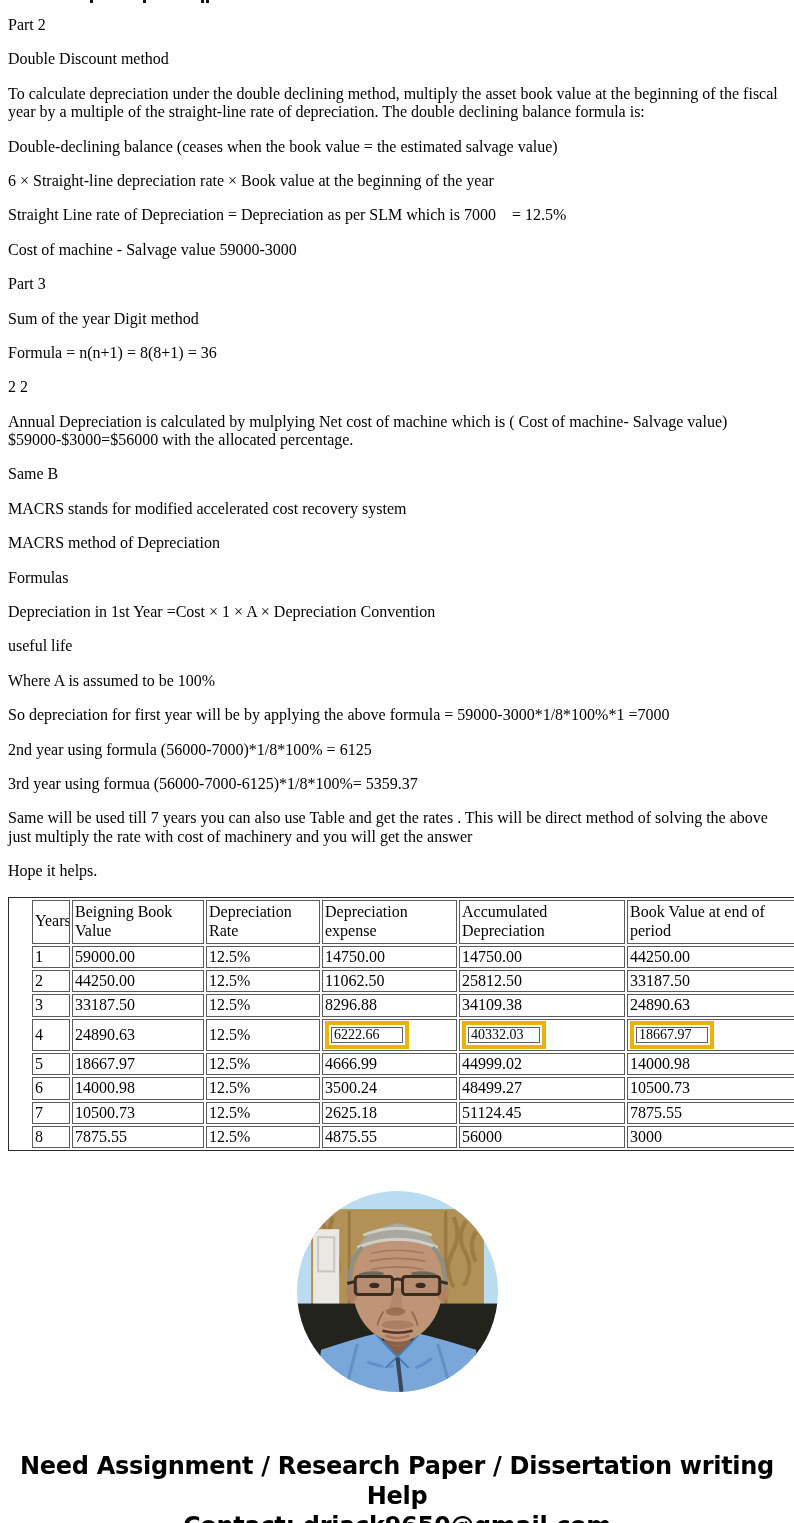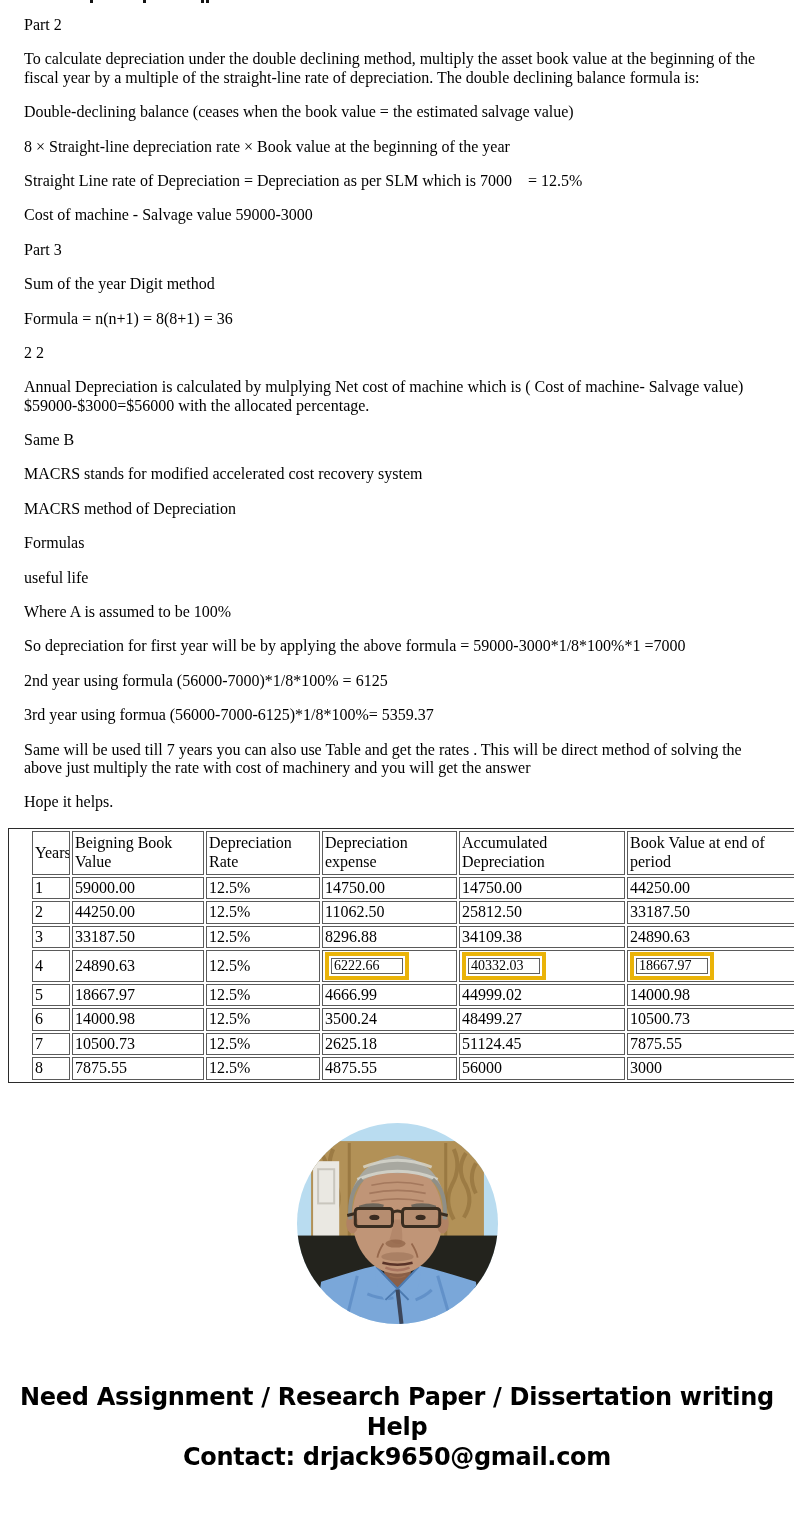--- a/index.html
+++ b/index.html
@@ -11,21 +11,21 @@
     padding:0 8px;
     box-sizing:border-box;
     font-family:"Liberation Serif", serif;
     font-size:16px;
     line-height:1.15;
     background:#fff;
     overflow:hidden;
   }
   
   .frag{position:absolute;top:0;height:3px;width:3px;background:#141414;}
-  p.para{margin:16px 16px;}
+  p.para{margin:16px 0;}
   table.dep{
     border-collapse:separate;
     border-spacing:2px;
     border:1px solid #2b2b2b;
     table-layout:fixed;
     width:778px;
     margin:16px 0 0 0;
     background:#fff;
     padding-left:21px;
   }
@@ -80,34 +80,36 @@
 <div class="page">
 
   <div>
     <span class="frag" style="left:90px"></span>
     <span class="frag" style="left:143px"></span>
     <span class="frag" style="left:201px"></span>
     <span class="frag" style="left:206px"></span>
   </div>
 
   <p class="para">Part 2</p>
+  <p class="para">Double Discount method</p>
   <p class="para">To calculate depreciation under the double declining method, multiply the asset book value at the beginning of the fiscal year by a multiple of the straight-line rate of depreciation. The double declining balance formula is:</p>
   <p class="para">Double-declining balance (ceases when the book value = the estimated salvage value)</p>
-  <p class="para">8 × Straight-line depreciation rate × Book value at the beginning of the year</p>
+  <p class="para">6 × Straight-line depreciation rate × Book value at the beginning of the year</p>
   <p class="para">Straight Line rate of Depreciation = Depreciation as per SLM which is 7000&nbsp;&nbsp;&nbsp; = 12.5%</p>
   <p class="para">Cost of machine - Salvage value 59000-3000</p>
   <p class="para">Part 3</p>
   <p class="para">Sum of the year Digit method</p>
   <p class="para">Formula = n(n+1) = 8(8+1) = 36</p>
   <p class="para">2 2</p>
   <p class="para">Annual Depreciation is calculated by mulplying Net cost of machine which is ( Cost of machine- Salvage value) $59000-$3000=$56000 with the allocated percentage.</p>
   <p class="para">Same B</p>
   <p class="para">MACRS stands for modified accelerated cost recovery system</p>
   <p class="para">MACRS method of Depreciation</p>
   <p class="para">Formulas</p>
+  <p class="para">Depreciation in 1st Year =Cost × 1 × A × Depreciation Convention</p>
   <p class="para">useful life</p>
   <p class="para">Where A is assumed to be 100%</p>
   <p class="para">So depreciation for first year will be by applying the above formula = 59000-3000*1/8*100%*1 =7000</p>
   <p class="para">2nd year using formula (56000-7000)*1/8*100% = 6125</p>
   <p class="para">3rd year using formua (56000-7000-6125)*1/8*100%= 5359.37</p>
   <p class="para">Same will be used till 7 years you can also use Table and get the rates . This will be direct method of solving the above just multiply the rate with cost of machinery and you will get the answer</p>
   <p class="para">Hope it helps.</p>
 
   <table class="dep">
     <colgroup id="dep-cols">

